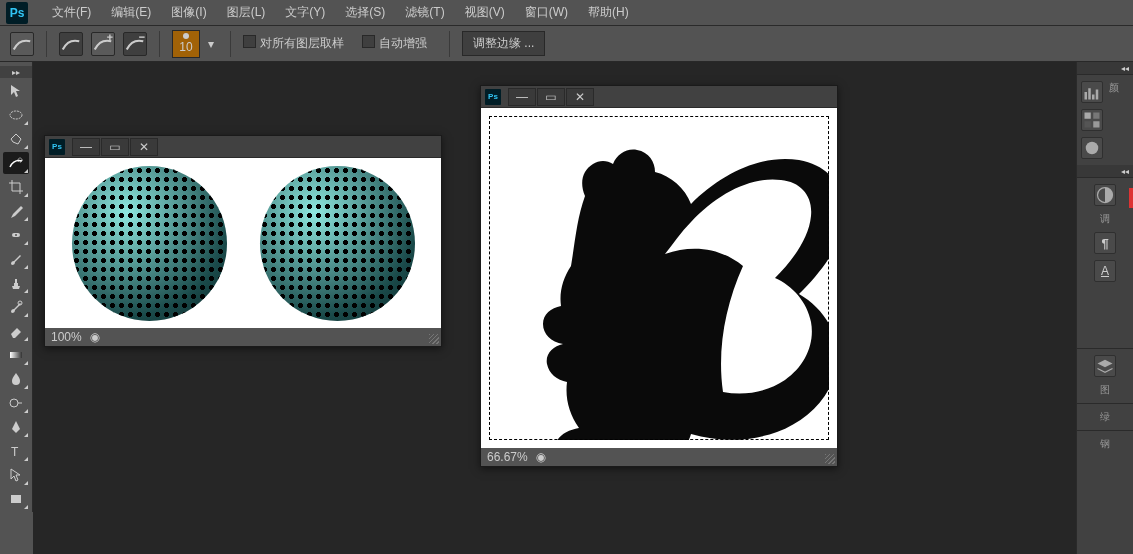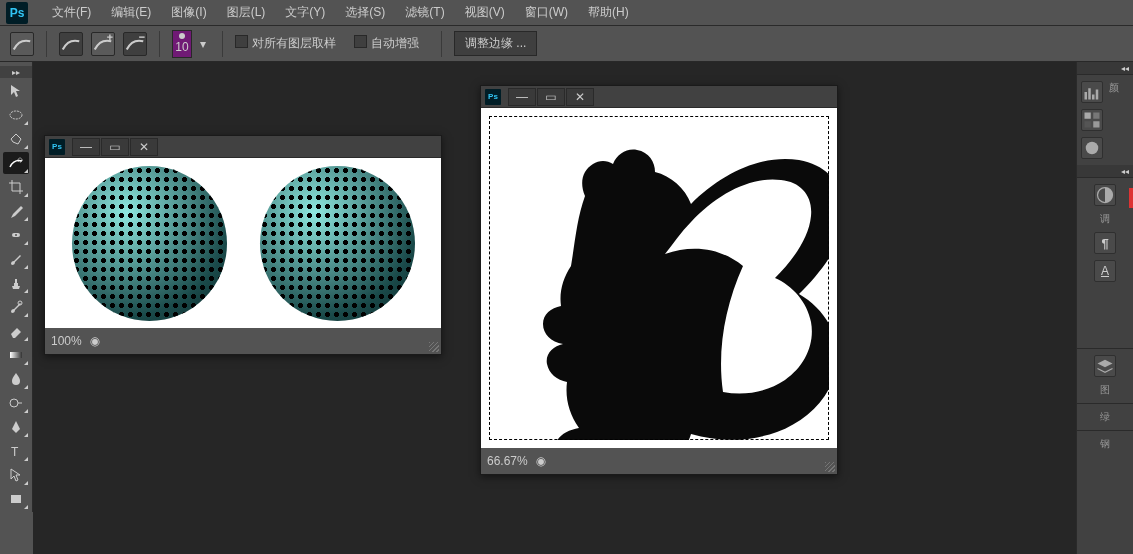--- a/index.html
+++ b/index.html
@@ -4,41 +4,41 @@
 <style>
 *{margin:0;padding:0;box-sizing:border-box;font-family:"Microsoft YaHei",Arial,sans-serif;font-size:12px;color:#ccc;user-select:none}
 body{background:#535353;width:1133px;height:554px;overflow:hidden;position:relative}
 .menubar{background:#535353;height:26px;display:flex;align-items:center;padding-left:6px;border-bottom:1px solid #2a2a2a}
 .ps-logo{width:22px;height:22px;background:#001d26;color:#31c5f4;font-weight:bold;display:flex;align-items:center;justify-content:center;font-size:12px;border-radius:2px;margin-right:14px}
 .menu-item{padding:0 10px;cursor:pointer}
 .options-bar{background:#535353;height:36px;display:flex;align-items:center;padding-left:10px;border-bottom:1px solid #282828;gap:8px}
 .opt-btn{width:24px;height:24px;background:#3f3f3f;border:1px solid #282828;border-radius:2px;display:flex;align-items:center;justify-content:center}
 .opt-btn.active{background:#5a5a5a}
 .divider{width:1px;height:26px;background:#3a3a3a;margin:0 4px}
-.num-box{width:20px;height:28px;background:#701a75;border:1px solid #282828;display:flex;flex-direction:column;align-items:center;justify-content:center;font-size:9px}
+.num-box{width:28px;height:28px;background:#a16207;border:1px solid #282828;display:flex;flex-direction:column;align-items:center;justify-content:center;font-size:9px}
 .num-box .dot{width:6px;height:6px;background:#ccc;border-radius:50%;margin-bottom:1px}
 .checkbox{width:13px;height:13px;border:1px solid #282828;background:#3f3f3f;display:inline-block;margin-right:4px;vertical-align:middle}
 .opt-label{display:flex;align-items:flex-start;margin-right:10px}
 .refine-btn{background:#3f3f3f;border:1px solid #282828;padding:3px 10px;border-radius:0}
 .toolbox{position:absolute;left:0;top:62px;width:33px;background:#535353;border-right:1px solid #2a2a2a;padding-top:4px}
 .toolbox-tab{height:12px;background:#414141;display:flex;align-items:center;justify-content:center;font-size:8px;margin-bottom:2px}
 .tool{width:26px;height:22px;margin:0 auto 2px;display:flex;align-items:center;justify-content:center;position:relative;border-radius:2px}
 .tool.selected{background:#1b1b1b}
 .tool svg{width:16px;height:16px}
 .tool::after{content:"";position:absolute;right:1px;bottom:1px;border:2px solid transparent;border-right-color:#ccc;border-bottom-color:#ccc;width:0;height:0}
 .tool.no-fly::after{display:none}
 .workspace{position:absolute;left:33px;top:62px;right:57px;bottom:0;background:#262626}
 .doc-window{position:absolute;background:#535353;border:1px solid #1a1a1a;box-shadow:0 2px 8px rgba(0,0,0,.5)}
 .doc-title{height:22px;background:#414141;display:flex;align-items:center;padding:0 4px;border-bottom:1px solid #2a2a2a}
 .doc-title .ps-mini{width:16px;height:16px;background:#001d26;color:#31c5f4;font-size:8px;font-weight:bold;display:flex;align-items:center;justify-content:center;margin-right:6px;border-radius:1px}
 .doc-title .title-text{flex:1;font-size:11px;color:#aaa;white-space:nowrap;overflow:hidden}
 .win-btns{display:flex;gap:0}
 .win-btn{width:28px;height:18px;background:#3a3a3a;display:flex;align-items:center;justify-content:center;margin-left:1px;border:1px solid #2a2a2a}
 .doc-canvas{background:#fff;margin:0;position:relative;overflow:hidden}
-.doc-status{height:26px;background:#535353;display:flex;align-items:center;padding:0 6px;font-size:10px;gap:8px;color:#aaa;position:relative}
+.doc-status{height:18px;background:#535353;display:flex;align-items:center;padding:0 6px;font-size:10px;gap:8px;color:#aaa;position:relative}
 .doc-status .grip{position:absolute;right:2px;bottom:2px;width:10px;height:10px;background:repeating-linear-gradient(135deg,#777 0,#777 1px,transparent 1px,transparent 3px)}
 .circle-dots{border-radius:50%;background:radial-gradient(circle at 35% 30%,#8fe8e0,#1a4a4a 70%,#0a2525);position:relative;overflow:hidden}
 .circle-dots::before{content:"";position:absolute;inset:0;background-image:radial-gradient(circle,#000 40%,transparent 42%);background-size:9px 9px;background-position:0 0}
 .squirrel{width:100%;height:100%;display:block}
 .right-strip{position:absolute;right:0;top:62px;width:57px;bottom:0;background:#414141;border-left:1px solid #2a2a2a}
 .right-tab{height:12px;background:#383838;display:flex;align-items:center;justify-content:flex-end;padding-right:4px;font-size:8px}
 .right-panel{border-top:1px solid #2a2a2a;padding:6px 4px;display:flex;gap:6px;flex-wrap:wrap}
 .r-icon{width:22px;height:22px;background:#4a4a4a;border:1px solid #2f2f2f;display:flex;align-items:center;justify-content:center;border-radius:2px}
 .r-label{font-size:10px;color:#999;writing-mode:initial}
 .marching-ants{position:absolute;border:1px dashed #000;background:transparent}

